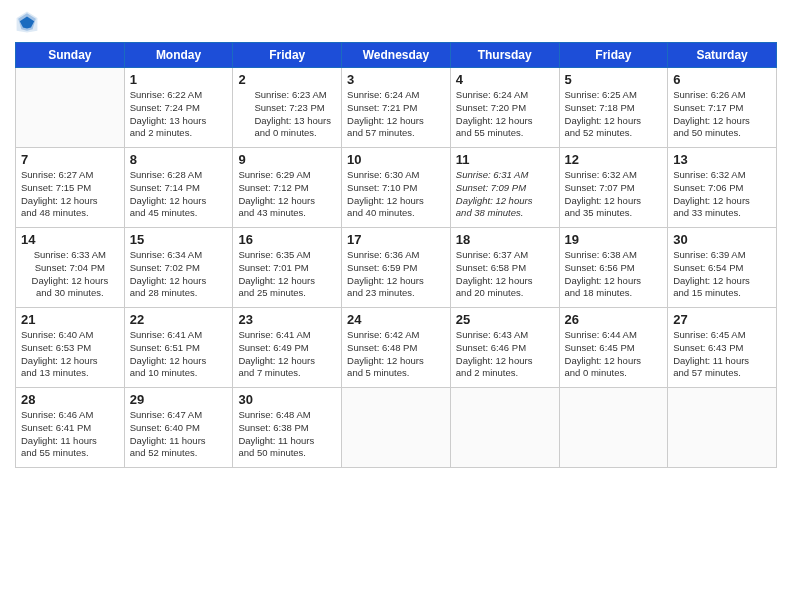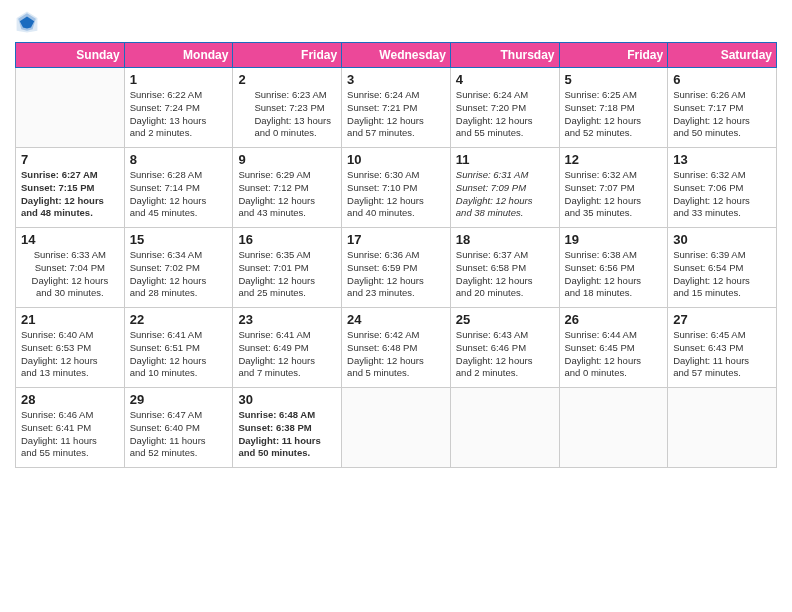--- a/index.html
+++ b/index.html
@@ -41,26 +41,26 @@
     .subtitle {
       font-size: 14px;
       color: #555;
     }
     .calendar {
       width: 100%;
       border-collapse: collapse;
       border: 1px solid #ccc;
     }
     .calendar th {
-      background-color: #ec4899;
+      background-color: #1d4ed8;
       color: #fff;
       font-size: 12px;
       font-weight: bold;
       padding: 5px 4px;
-      text-align: right;
+      text-align: center;
       border: 1px solid #1a6bbf;
     }
     .calendar td {
       border: 1px solid #ccc;
       vertical-align: top;
       padding: 4px 5px;
       width: calc(100% / 7);
       height: 80px;
       font-size: 10px;
       color: #333;
@@ -157,21 +157,21 @@
             <span class="day-number">6</span>
             <div class="day-info" style="white-space: pre-line;">Sunrise: 6:26 AM
 Sunset: 7:17 PM
 Daylight: 12 hours
 and 50 minutes.</div>
           </td>
         </tr>
         <tr>
           <td>
             <span class="day-number">7</span>
-            <div class="day-info" style="white-space: pre-line; font-weight: bold;">Sunrise: 6:27 AM
+            <div class="day-info" style="white-space: pre-line;">Sunrise: 6:27 AM
 Sunset: 7:15 PM
 Daylight: 12 hours
 and 48 minutes.</div>
           </td>
           <td>
             <span class="day-number">8</span>
             <div class="day-info" style="white-space: pre-line;">Sunrise: 6:28 AM
 Sunset: 7:14 PM
 Daylight: 12 hours
 and 45 minutes.</div>
@@ -324,21 +324,21 @@
           </td>
           <td>
             <span class="day-number">29</span>
             <div class="day-info" style="white-space: pre-line;">Sunrise: 6:47 AM
 Sunset: 6:40 PM
 Daylight: 11 hours
 and 52 minutes.</div>
           </td>
           <td>
             <span class="day-number">30</span>
-            <div class="day-info" style="white-space: pre-line; font-weight: bold;">Sunrise: 6:48 AM
+            <div class="day-info" style="white-space: pre-line;">Sunrise: 6:48 AM
 Sunset: 6:38 PM
 Daylight: 11 hours
 and 50 minutes.</div>
           </td>
           <td class="empty-cell"></td>
           <td class="empty-cell"></td>
           <td class="empty-cell"></td>
           <td class="empty-cell"></td>
         </tr>
       </tbody>

